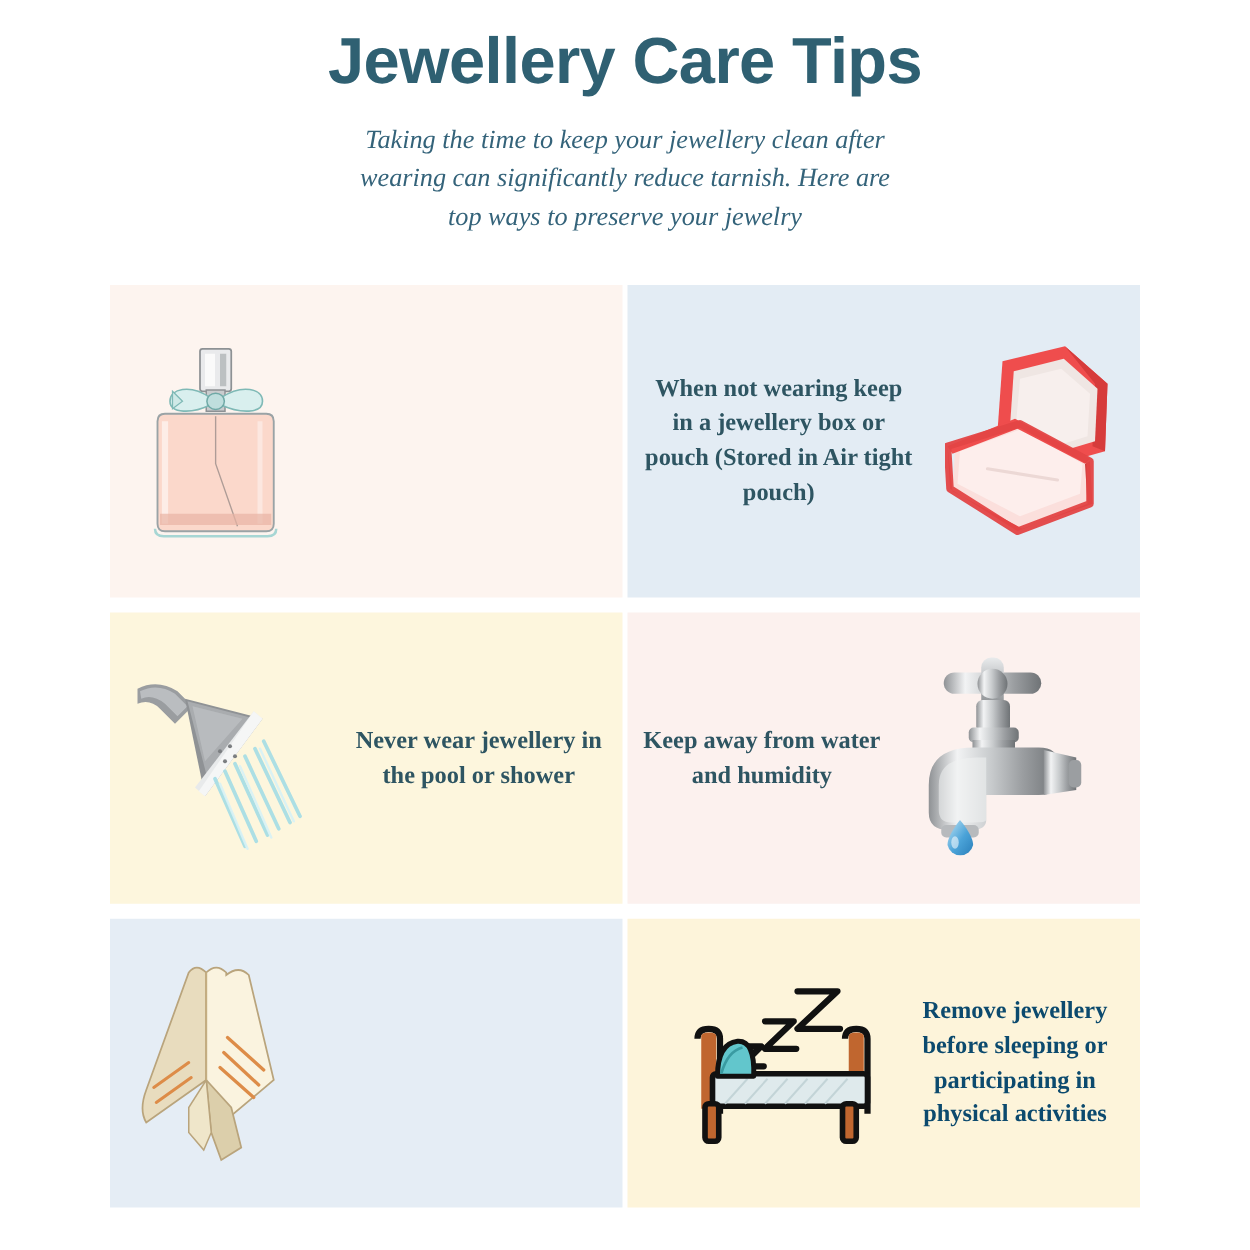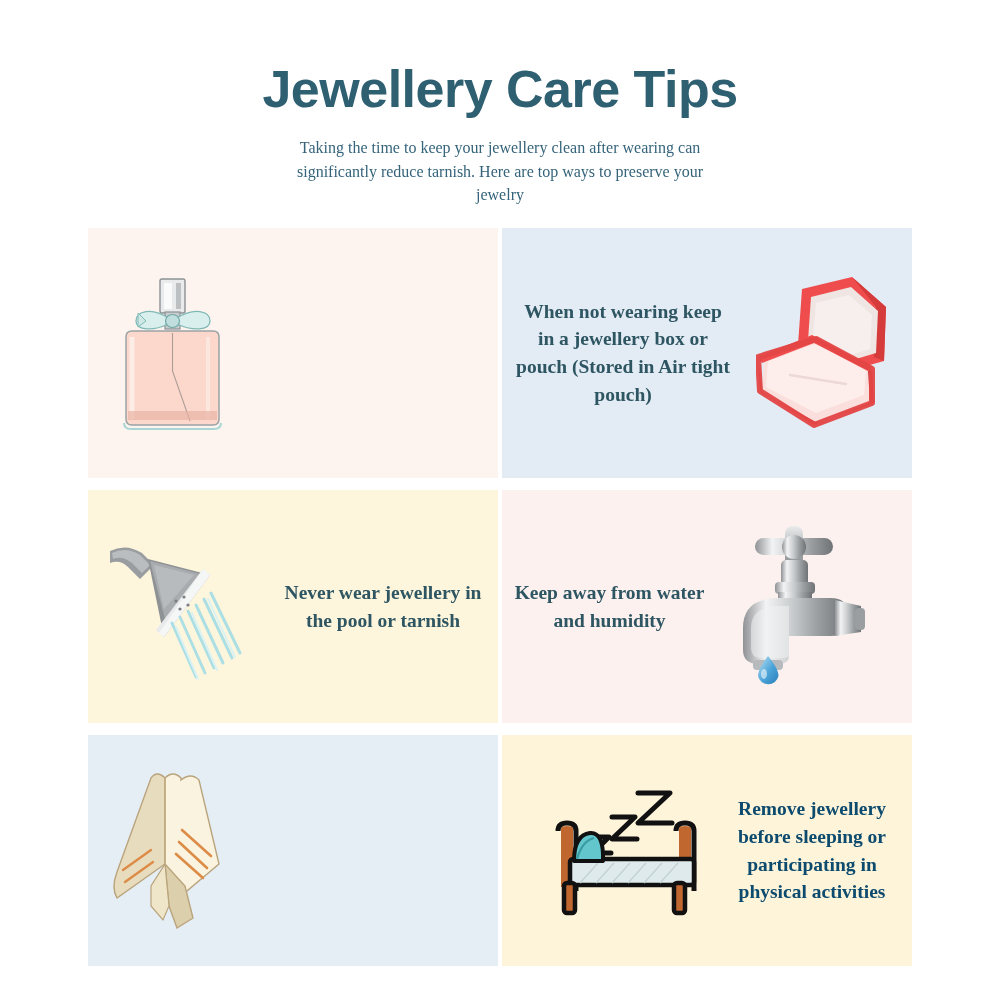--- a/index.html
+++ b/index.html
@@ -21,37 +21,37 @@
     background: #ffffff;
   }
 
   
   .header {
     position: absolute;
     left: 0;
     top: 0;
     width: 1000px;
     text-align: center;
-    margin-top: 40px;
   }
   .title {
     margin: 0;
     padding-top: 18px;
     font-family: "Liberation Sans", sans-serif;
     font-weight: bold;
     font-size: 52px;
     letter-spacing: -0.5px;
     color: #2f6072;
     line-height: 1.2;
   }
   .subtitle {
     margin: 16px auto 0 auto;
     width: 440px;
     font-family: "Liberation Serif", serif;
-    font-size: 16px;
+    font-style: italic;
+    font-size: 21px;
     line-height: 1.47;
     color: #34637a;
   }
 
   
   .grid {
     position: absolute;
     left: 88px;
     top: 228px;
     width: 824px;
@@ -157,21 +157,21 @@
           <path d="M58 152 L62 150 L118 130 L116 96 L112 98 L114 130 Z" fill="#c93838"></path>
           <path d="M2 84 L56 62 L116 94 L112 98 L58 70 L6 90 Z" fill="#ef4d4d"></path>
           <path d="M4 118 L58 152 L116 130 L116 96 L60 66 L2 84 Z" fill="none" stroke="#e34545" stroke-width="6" stroke-linejoin="round" opacity="0.95"></path>
           <path d="M14 90 L60 72 L106 98 L104 120 L60 138 L14 112 Z" fill="#fdeeec"></path>
           <path d="M34 102 L90 111" stroke="#ecd8d5" stroke-width="2.5" stroke-linecap="round"></path>
         </svg>
       </div>
     </div>
 
     <div class="card c3 text-right" style="background: rgb(253, 246, 221);">
-      <div class="card-text" style="color: rgb(46, 85, 98);">Never wear jewellery in the pool or tarnish</div>
+      <div class="card-text" style="color: rgb(46, 85, 98);">Never wear jewellery in the pool or shower</div>
       <div class="card-art">
         <svg width="160" height="160" viewBox="0 0 160 160">
 
           <path d="M6 24 Q22 16 38 26 L50 38 L36 52 L24 40 Q16 32 6 36 Z" fill="#9a9da0"></path>
           <path d="M8 26 Q22 19 36 28 L46 38 L38 46 L28 36 Q18 28 9 32 Z" fill="#babdc0"></path>
 
           <path d="M44 32 L106 48 L60 110 Z" fill="#8f9295"></path>
           <path d="M46 34 L100 48 L62 96 Z" fill="#a9acaf"></path>
           <path d="M50 38 L90 48 L60 82 Z" fill="#bfc2c4" opacity="0.7"></path>
           <path d="M106 48 L60 110 L52 103 L99 42 Z" fill="#e8eaeb"></path>

